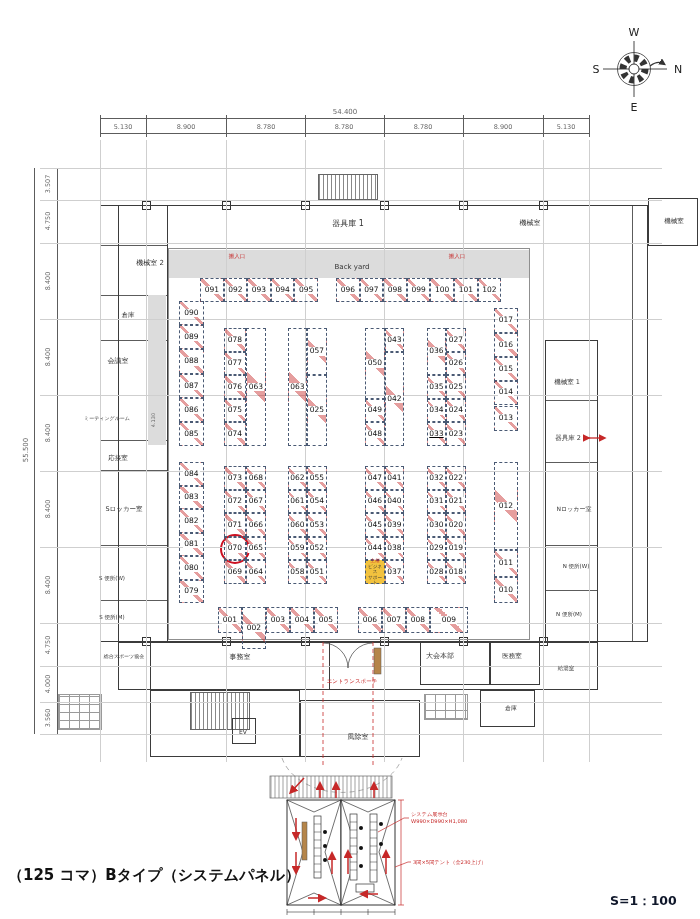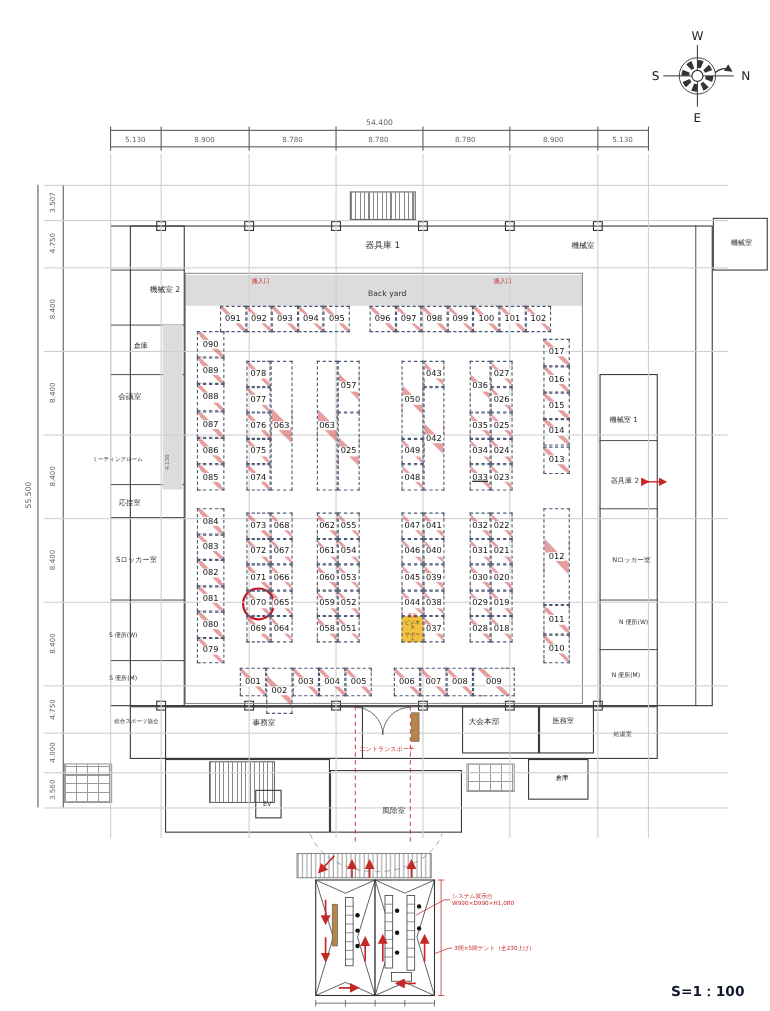--- a/index.html
+++ b/index.html
@@ -193,20 +193,21 @@
     </g>
     <path d="M143,28 V133 M140,28 H146 M140,133 H146" stroke="#c62828" stroke-width="0.7" fill="none"></path>
     <path d="M120,60 L146,46 H151" stroke="#c62828" stroke-width="0.7" fill="none"></path>
     <path d="M137,95 L150,90 H153" stroke="#c62828" stroke-width="0.7" fill="none"></path>
     <text x="153" y="44" font-size="5.2" fill="#c62828">システム展示台</text>
     <text x="153" y="51" font-size="5.2" fill="#c62828">W990×D990×H1,080</text>
     <text x="155" y="92" font-size="5.2" fill="#c62828">3間×5間テント（全230上げ）</text>
     <path d="M29,140 H137 M29,137 V143 M56,137 V143 M83,137 V143 M110,137 V143 M137,137 V143" stroke="#333" stroke-width="0.6" fill="none"></path>
   </svg>
 
+  <div class="abs footer2" style="left:8px;top:866px">（125 コマ）Bタイプ（システムパネル）</div>
   <div class="abs scale" style="left:610px;top:893px">S=1：100</div>
 <div class="abs dim" style="left: 345px; top: 112px; font-size: 7px;">54.400</div>
     <div class="abs dim" style="left: 123px; top: 127px; font-size: 6.5px;">5.130</div>
     <div class="abs dim" style="left: 186px; top: 127px; font-size: 6.5px;">8.900</div>
     <div class="abs dim" style="left: 266px; top: 127px; font-size: 6.5px;">8.780</div>
     <div class="abs dim" style="left: 344px; top: 127px; font-size: 6.5px;">8.780</div>
     <div class="abs dim" style="left: 423px; top: 127px; font-size: 6.5px;">8.780</div>
     <div class="abs dim" style="left: 503px; top: 127px; font-size: 6.5px;">8.900</div>
     <div class="abs dim" style="left: 566px; top: 127px; font-size: 6.5px;">5.130</div>
     <div class="abs dim dimrot" style="left: 48px; top: 184px; font-size: 6.5px;">3.507</div>

